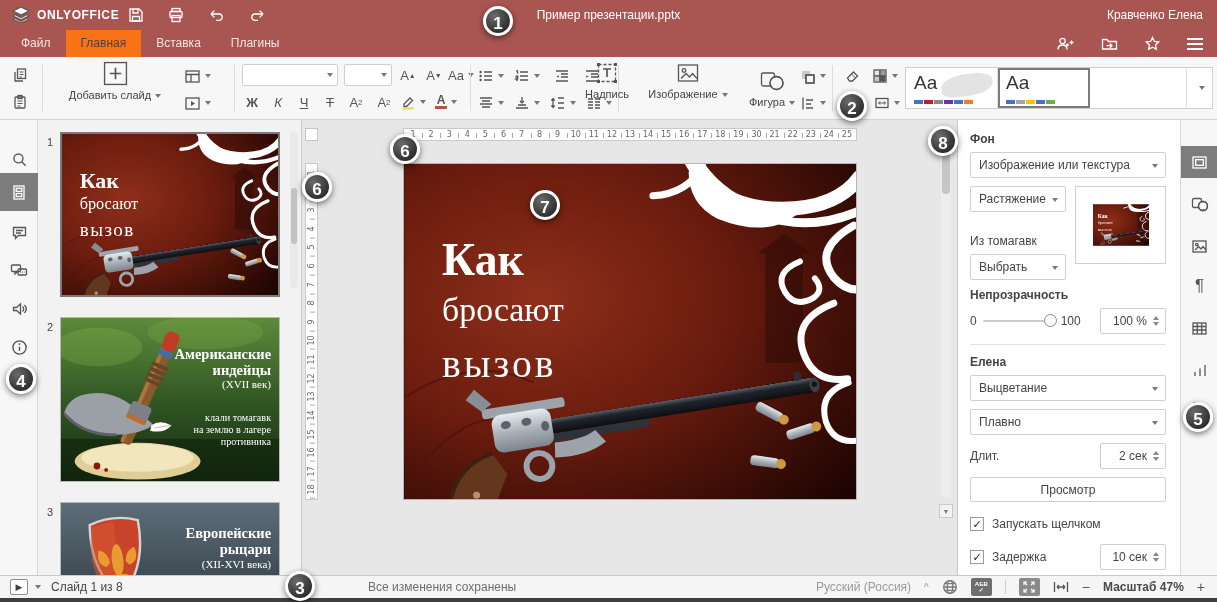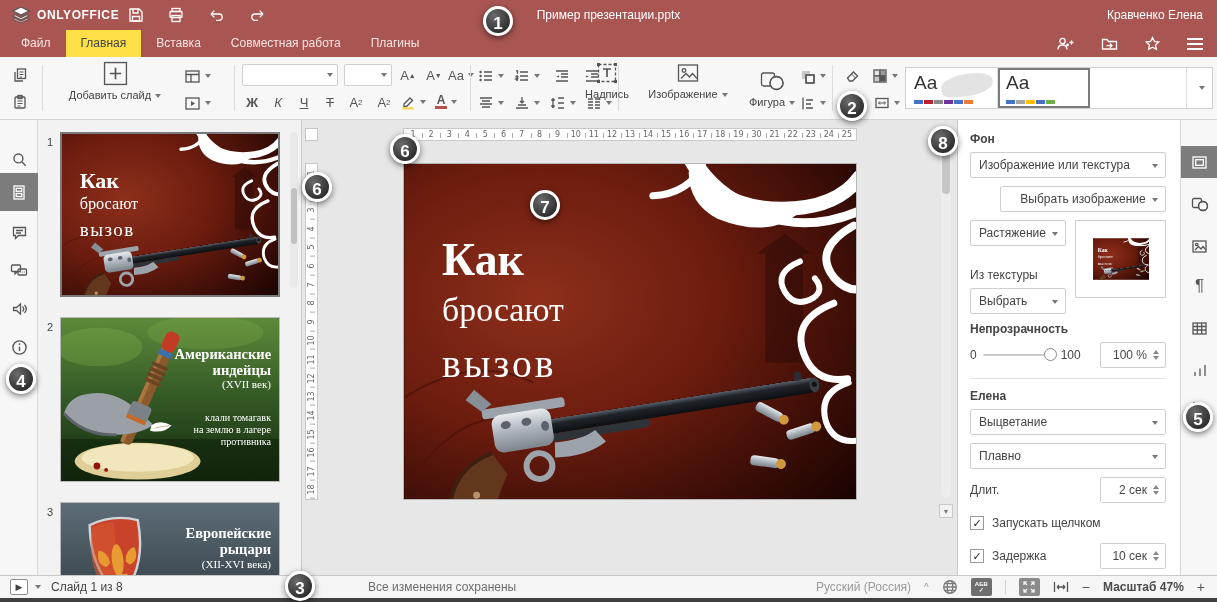--- a/index.html
+++ b/index.html
@@ -16,21 +16,21 @@
   .hicons{position:absolute;left:128px;top:0;height:30px;display:flex;align-items:center;gap:24px;color:#fff;}
   .hicons .ic svg{stroke:#fff;}
   .doc-title{position:absolute;left:0;top:0;width:100%;height:30px;line-height:30px;text-align:center;color:#fff;font-size:12px;pointer-events:none;}
   .user-name{position:absolute;right:14px;top:0;height:30px;line-height:30px;color:#fff;font-size:12px;}
   .hicons2{position:absolute;right:14px;top:30px;height:27px;display:flex;align-items:center;gap:26px;}
   .hicons2 .ic svg{stroke:#fff;}
   .burger{display:flex;flex-direction:column;gap:3px;}
   .burger i{display:block;width:16px;height:2px;background:#fff;}
   .tabs{position:absolute;left:6px;top:30px;height:27px;display:flex;}
   .tab{padding:0 15px;line-height:27px;font-size:12px;color:#f6e3e2;cursor:default;}
-  .tab.active{background:#fde047;color:#444;}
+  .tab.active{background:#f97316;color:#444;}
   
   .toolbar{position:absolute;left:0;top:57px;width:1217px;height:63px;background:#f7f7f7;border-bottom:1px solid #d4d4d4;}
   .tsep{position:absolute;top:8px;width:1px;height:46px;background:#dcdcdc;}
   .tb{position:absolute;display:flex;align-items:center;justify-content:center;height:24px;min-width:24px;border-radius:2px;}
   .lbl{font-size:11px;color:#444;}
   .bigbtn{position:absolute;display:flex;flex-direction:column;align-items:center;justify-content:center;gap:3px;}
   .combo{position:absolute;height:22px;background:#fff;border:1px solid #cfcfcf;border-radius:2px;display:flex;align-items:center;justify-content:flex-end;padding:0 4px;}
   .txtbtn{font-size:13px;color:#555;}
   .themes{position:absolute;left:905px;top:10px;width:308px;height:42px;display:flex;background:#fff;border:1px solid #cfcfcf;}
   .theme-card{width:92px;height:100%;border-right:1px solid #e0e0e0;position:relative;padding:4px 6px 3px 8px;background:#fff;}
@@ -326,21 +326,20 @@
       <span class="burger">
           <i></i>
           <i></i>
           <i></i>
         </span>
     </div>
     <div class="tabs">
       <div class="tab">Файл</div>
       <div class="tab active">Главная</div>
       <div class="tab">Вставка</div>
-      <div class="tab">Совместная работа</div>
       <div class="tab">Плагины</div>
     </div>
   </div>
 
   <div class="toolbar">
     <span class="tb ic" style="left:8px;top:6px">
       <svg width="16" height="16" viewBox="0 0 16 16">
           <rect x="5.5" y="2" width="8" height="9.5"></rect>
           <path d="M3,5 v9 h8"></path>
           <path d="M7.5,5 h4 M7.5,7.5 h4 M7.5,10 h2.5" stroke-width="1"></path>
@@ -704,31 +703,27 @@
       </div>
     <div class="scroll-down">▼</div>
   </div>
 
   <div class="rpanel">
     <div class="rp-label">Фон</div>
     <div class="rp-select">
         <span>Изображение или текстура</span>
         <span class="cv"></span>
       </div>
-    <div class="rp-select rp-btnselect">
-        <span>Выбрать изображение</span>
-        <span class="cv"></span>
-      </div>
     <div class="rp-row">
       <div class="rp-col">
         <div class="rp-select" style="width:96px">
             <span>Растяжение</span>
             <span class="cv"></span>
           </div>
-        <div style="margin:22px 0 6px 0">Из текстуры</div>
+        <div style="margin:22px 0 6px 0">Из томагавк</div>
         <div class="rp-select" style="width:96px;margin-bottom:0">
             <span>Выбрать</span>
             <span class="cv"></span>
           </div>
       </div>
       <div class="rp-preview">
         <svg viewBox="0 0 454 337" width="56" height="42">
             <use href="#g-gun"></use>
           </svg>
       </div>
@@ -754,20 +749,23 @@
     <div class="rp-select">
         <span>Плавно</span>
         <span class="cv"></span>
       </div>
     <div class="dur-row">
       <span>Длит.</span>
       <span class="spin">
           <span>2 сек</span>
         </span>
     </div>
+    <div class="rp-btn">
+        <span>Просмотр</span>
+      </div>
     <div class="cbrow">
       <span class="cb">✓</span>
       <span>Запускать щелчком</span>
     </div>
     <div class="cbrow" style="justify-content:space-between">
       <span style="display:flex;align-items:center;gap:8px">
         <span class="cb">✓</span>
         <span>Задержка</span>
       </span>
       <span class="spin">

